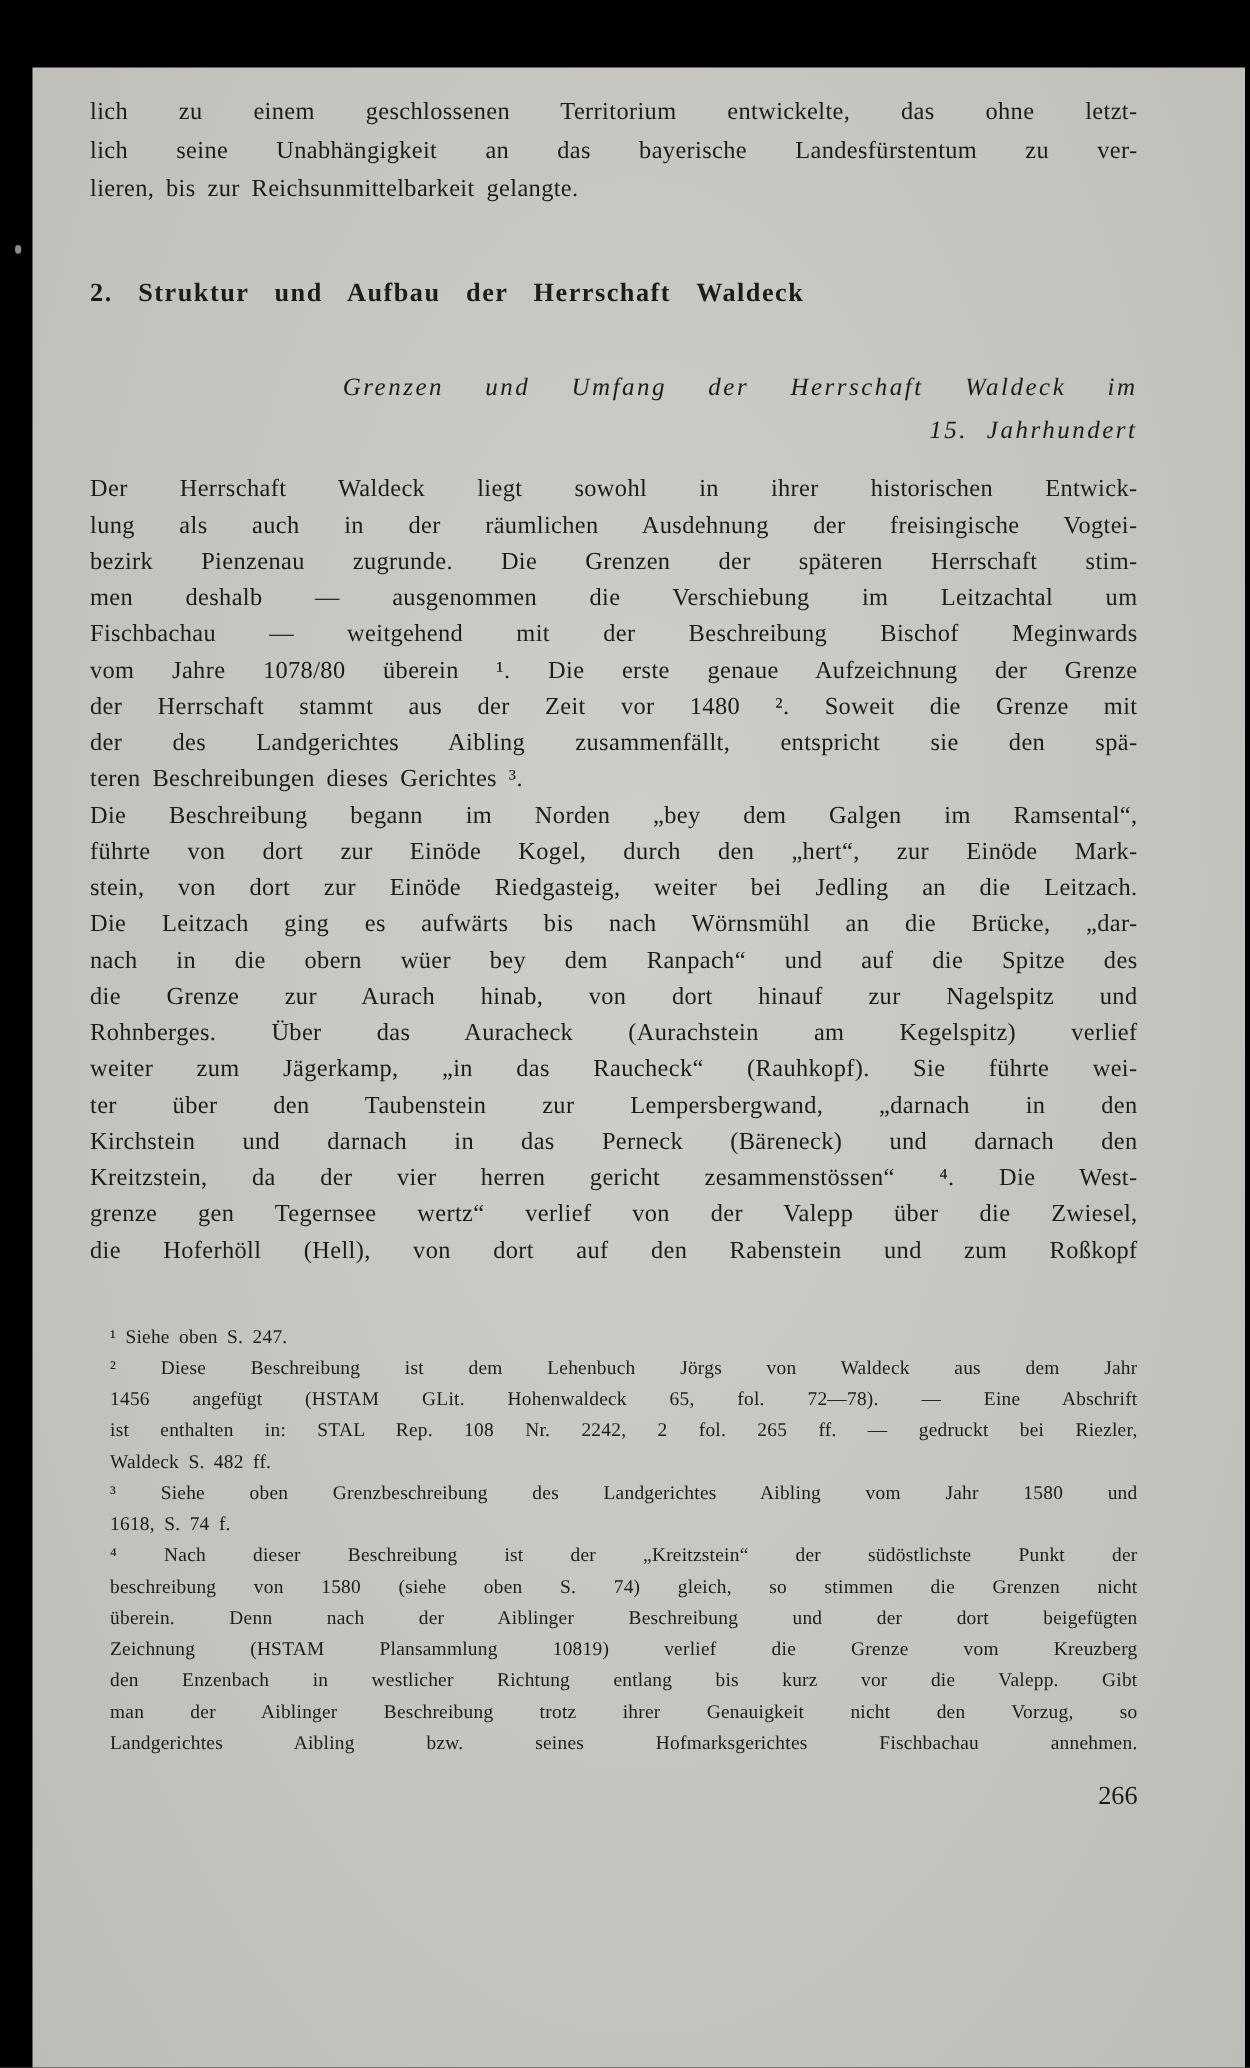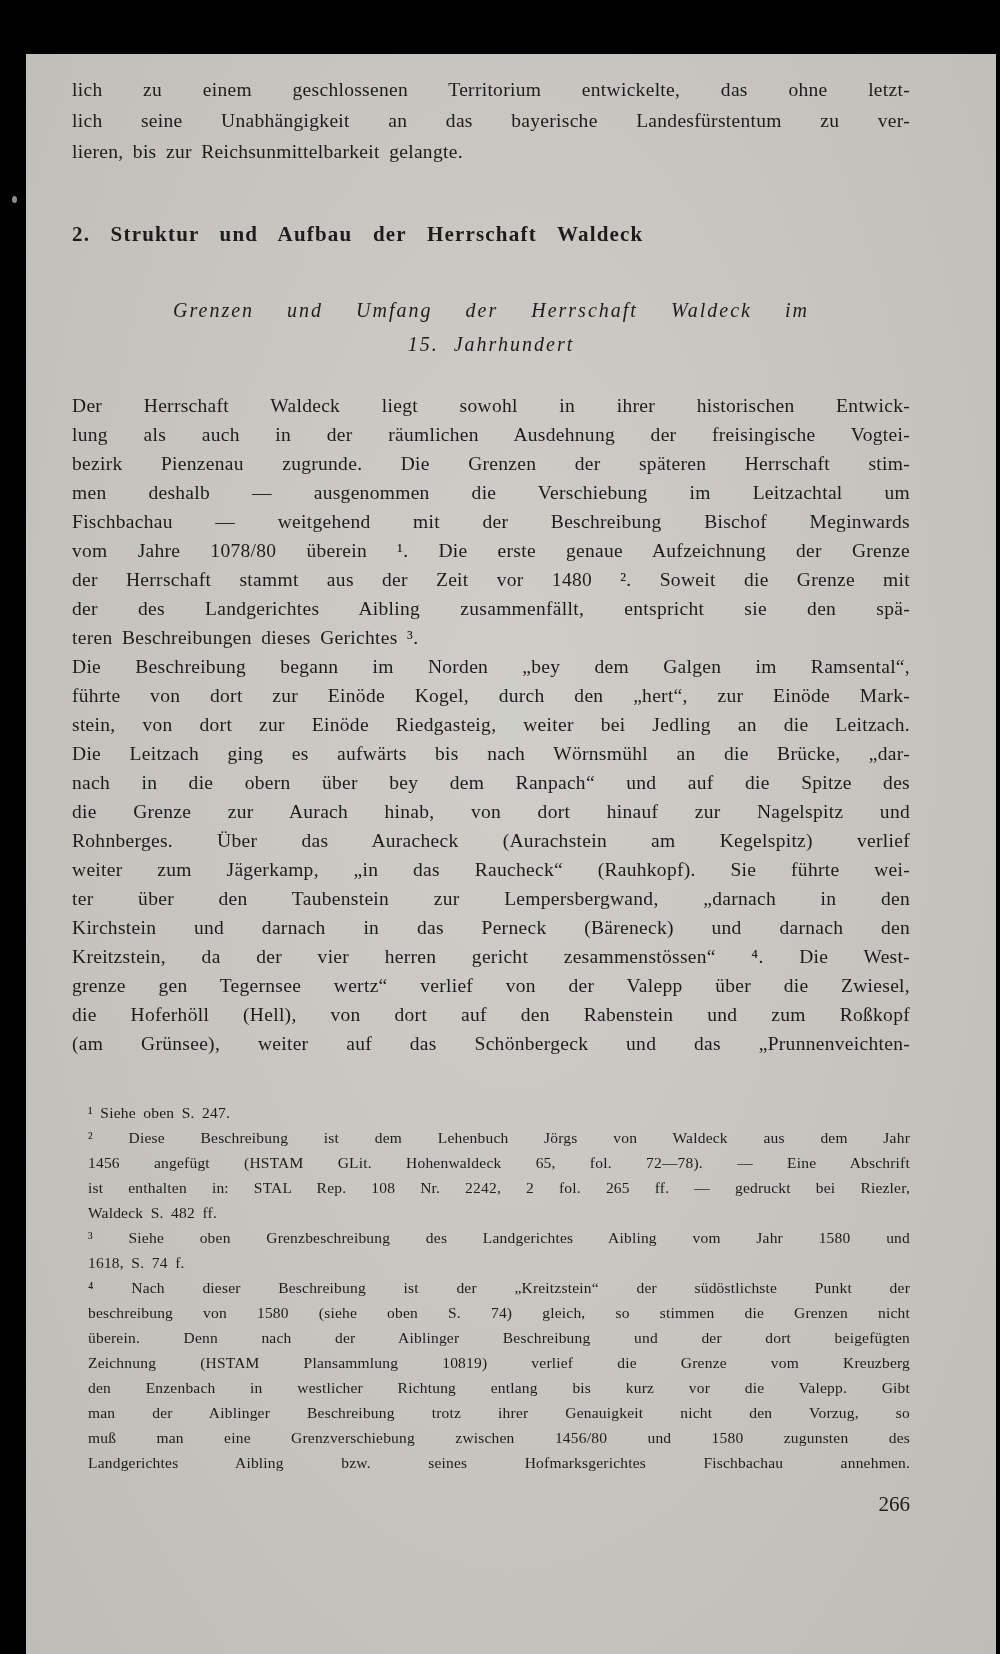--- a/index.html
+++ b/index.html
@@ -62,24 +62,24 @@
   .bodypara .line { line-height: 29px; }
   .heading {
     margin: 52px 0 44px 0;
     font-weight: bold;
     font-size: 21px;
     line-height: 30px;
     letter-spacing: 1.2px;
     word-spacing: 14px;
   }
   .subheading {
-    text-align: center;
+    text-align: right;
     font-style: italic;
     font-size: 20px;
-    margin-bottom: 30px;
+    margin-bottom: 16px;
   }
   .sub1 {
     line-height: 34px;
     letter-spacing: 2px;
     word-spacing: 26px;
   }
   .sub2 {
     line-height: 34px;
     letter-spacing: 2px;
     word-spacing: 8px;
@@ -131,30 +131,29 @@
           <div class="line">der Herrschaft stammt aus der Zeit vor 1480 ². Soweit die Grenze mit</div>
           <div class="line">der des Landgerichtes Aibling zusammenfällt, entspricht sie den spä-</div>
           <div class="line">teren Beschreibungen dieses Gerichtes ³.</div>
         </div>
 
       <div class="block bodypara cont">
           <div class="line">Die Beschreibung begann im Norden „bey dem Galgen im Ramsental“,</div>
           <div class="line">führte von dort zur Einöde Kogel, durch den „hert“, zur Einöde Mark-</div>
           <div class="line">stein, von dort zur Einöde Riedgasteig, weiter bei Jedling an die Leitzach.</div>
           <div class="line">Die Leitzach ging es aufwärts bis nach Wörnsmühl an die Brücke, „dar-</div>
-          <div class="line">nach in die obern über bey dem Ranpach“ und auf die Spitze des</div>
+          <div class="line">nach in die obern wüer bey dem Ranpach“ und auf die Spitze des</div>
           <div class="line">die Grenze zur Aurach hinab, von dort hinauf zur Nagelspitz und</div>
           <div class="line">Rohnberges. Über das Auracheck (Aurachstein am Kegelspitz) verlief</div>
           <div class="line">weiter zum Jägerkamp, „in das Raucheck“ (Rauhkopf). Sie führte wei-</div>
           <div class="line">ter über den Taubenstein zur Lempersbergwand, „darnach in den</div>
           <div class="line">Kirchstein und darnach in das Perneck (Bäreneck) und darnach den</div>
           <div class="line">Kreitzstein, da der vier herren gericht zesammenstössen“ ⁴. Die West-</div>
           <div class="line">grenze gen Tegernsee wertz“ verlief von der Valepp über die Zwiesel,</div>
           <div class="line">die Hoferhöll (Hell), von dort auf den Rabenstein und zum Roßkopf</div>
-          <div class="line">(am Grünsee), weiter auf das Schönbergeck und das „Prunnenveichten-</div>
         </div>
 
       <div class="footnotes">
         <div class="block fn">
             <div class="line">¹ Siehe oben S. 247.</div>
           </div>
         <div class="block fn">
             <div class="line">² Diese Beschreibung ist dem Lehenbuch Jörgs von Waldeck aus dem Jahr</div>
             <div class="line">1456 angefügt (HSTAM GLit. Hohenwaldeck 65, fol. 72—78). — Eine Abschrift</div>
             <div class="line">ist enthalten in: STAL Rep. 108 Nr. 2242, 2 fol. 265 ff. — gedruckt bei Riezler,</div>
@@ -164,21 +163,20 @@
             <div class="line">³ Siehe oben Grenzbeschreibung des Landgerichtes Aibling vom Jahr 1580 und</div>
             <div class="line">1618, S. 74 f.</div>
           </div>
         <div class="block fn cont">
             <div class="line">⁴ Nach dieser Beschreibung ist der „Kreitzstein“ der südöstlichste Punkt der</div>
             <div class="line">beschreibung von 1580 (siehe oben S. 74) gleich, so stimmen die Grenzen nicht</div>
             <div class="line">überein. Denn nach der Aiblinger Beschreibung und der dort beigefügten</div>
             <div class="line">Zeichnung (HSTAM Plansammlung 10819) verlief die Grenze vom Kreuzberg</div>
             <div class="line">den Enzenbach in westlicher Richtung entlang bis kurz vor die Valepp. Gibt</div>
             <div class="line">man der Aiblinger Beschreibung trotz ihrer Genauigkeit nicht den Vorzug, so</div>
-            <div class="line">muß man eine Grenzverschiebung zwischen 1456/80 und 1580 zugunsten des</div>
             <div class="line">Landgerichtes Aibling bzw. seines Hofmarksgerichtes Fischbachau annehmen.</div>
           </div>
       </div>
 
       <div class="pagenum">266</div>
 
     </div>
   </div>
 </div>
 

